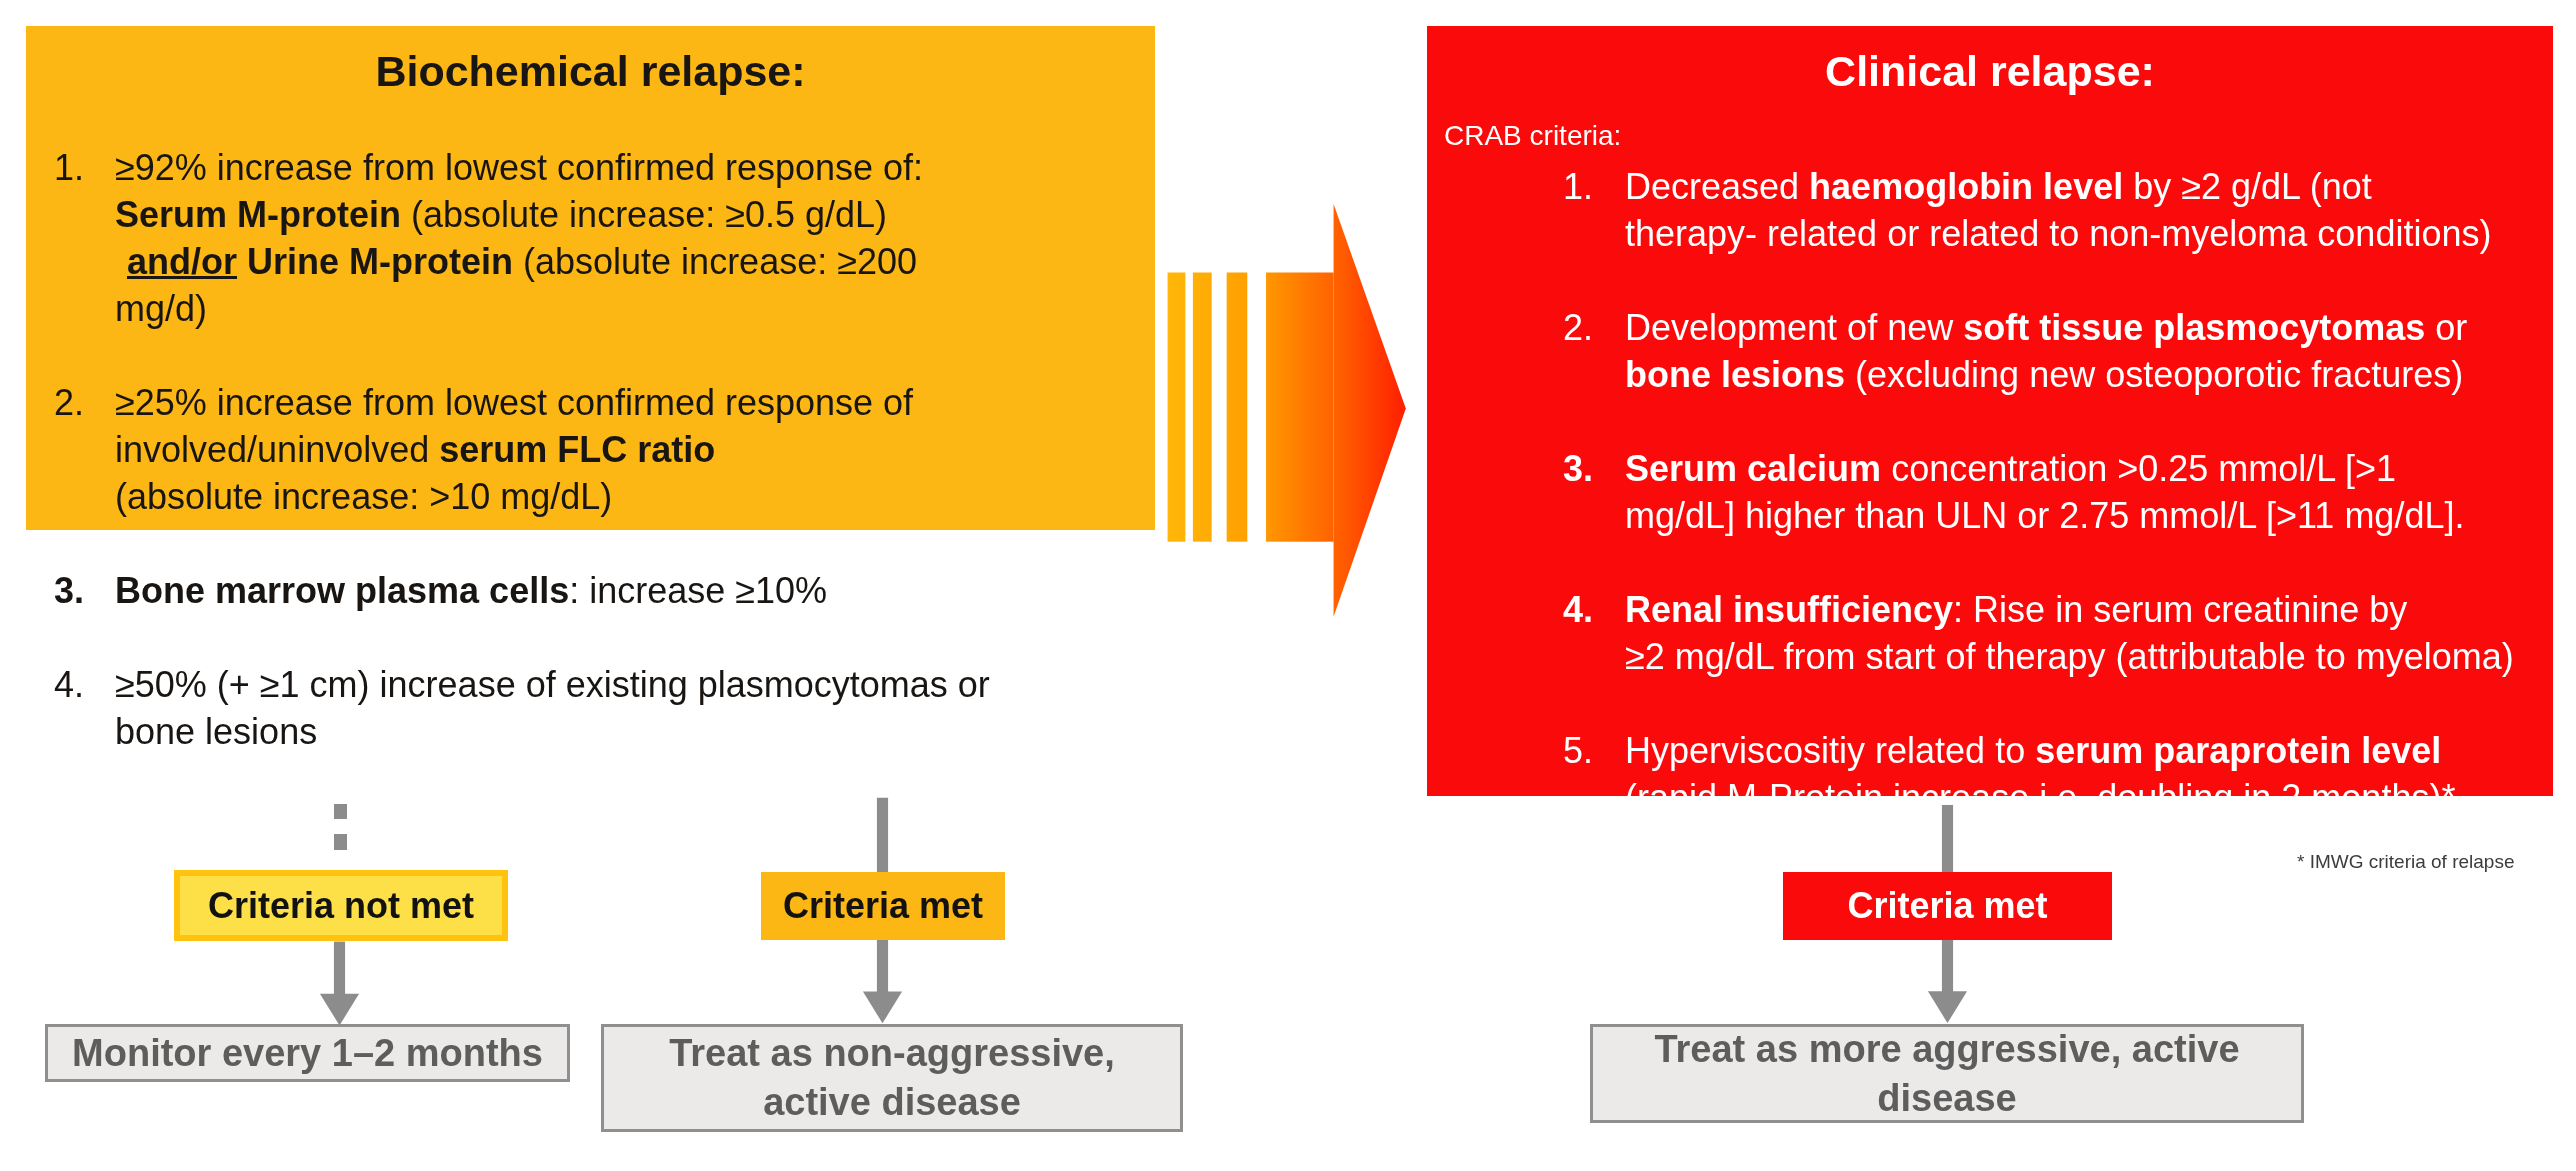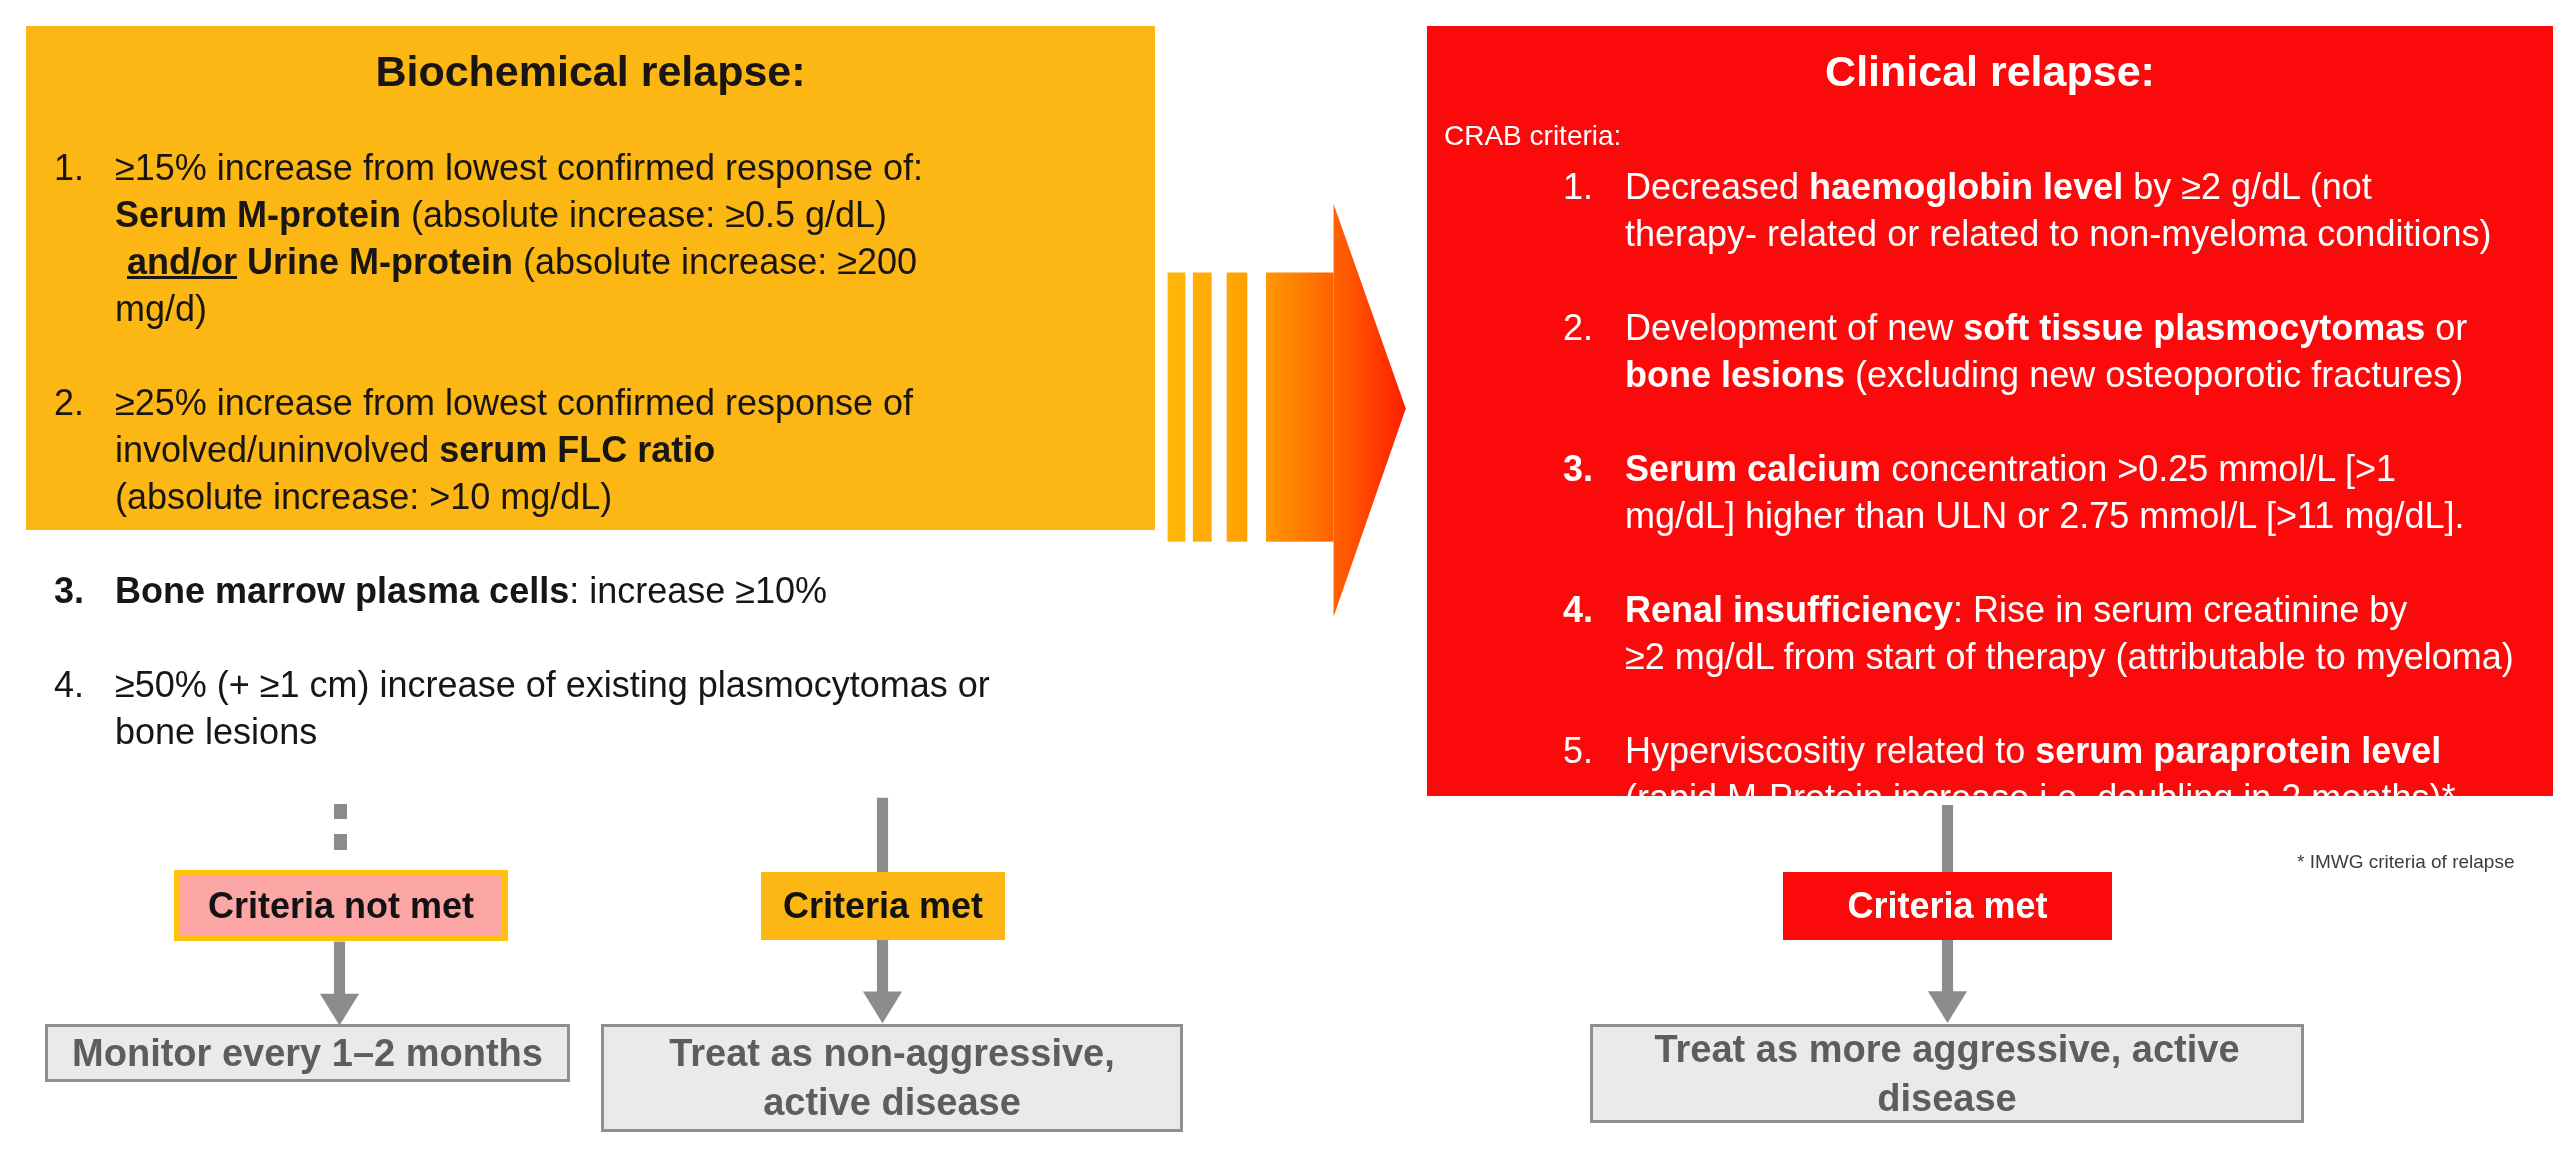--- a/index.html
+++ b/index.html
@@ -24,21 +24,21 @@
   .panel-red .olist li{padding-left:198px;}
   .panel-red .olist .num{position:absolute;left:136px;top:0;}
   .b{font-weight:bold;}
   .u{text-decoration:underline;margin-left:12px;}
   
   .dash{position:absolute;width:13px;background:#8C8C8C;}
   .label-box{
     position:absolute;box-sizing:border-box;display:flex;align-items:center;justify-content:center;
     font-size:36px;font-weight:bold;text-align:center;
   }
-  .label-notmet{left:174px;top:870px;width:334px;height:71px;background:#fca5a5;border:6.6px solid #FFC30F;color:#121212;}
+  .label-notmet{left:174px;top:870px;width:334px;height:71px;background:#fde047;border:6.6px solid #FFC30F;color:#121212;}
   .label-met-amber{left:761px;top:872px;width:244px;height:68px;background:#FCB715;color:#121212;}
   .label-met-red{left:1783px;top:872px;width:329px;height:68px;background:#FA0A0A;color:#ffffff;}
   .result-box{
     position:absolute;box-sizing:border-box;display:flex;flex-direction:column;align-items:center;justify-content:center;
     background:#EBEAE9;border:3.8px solid #8F8F8F;color:#5D5D5D;font-weight:bold;text-align:center;
   }
   .result-monitor{left:45px;top:1024px;width:525px;height:58px;font-size:38px;line-height:51px;text-align:right;}
   .result-mid{left:601px;top:1024px;width:582px;height:108px;font-size:38px;line-height:49px;}
   .result-right{left:1590px;top:1024px;width:714px;height:99px;font-size:38px;line-height:49px;}
   .arrow-svg{position:absolute;}
@@ -47,21 +47,21 @@
 </head>
 <body>
 
 <div class="canvas">
 
   <section class="panel panel-yellow">
     <h2>Biochemical relapse:</h2>
     <ol class="olist">
       <li>
         <span class="num">1.</span>
-        <span>≥15% increase from lowest confirmed response of:</span><br>
+        <span>≥92% increase from lowest confirmed response of:</span><br>
         <span class="b">Serum M-protein</span><span> (absolute increase: ≥0.5 g/dL)</span><br>
         <span class="b u">and/or</span><span class="b"> Urine M-protein</span><span> (absolute increase: ≥200</span><br>
         <span>mg/d)</span>
       </li>
       <li>
         <span class="num">2.</span>
         <span>≥25% increase from lowest confirmed response of</span><br>
         <span>involved/uninvolved </span><span class="b">serum FLC ratio</span><br>
         <span>(absolute increase: &gt;10 mg/dL)</span>
       </li>

